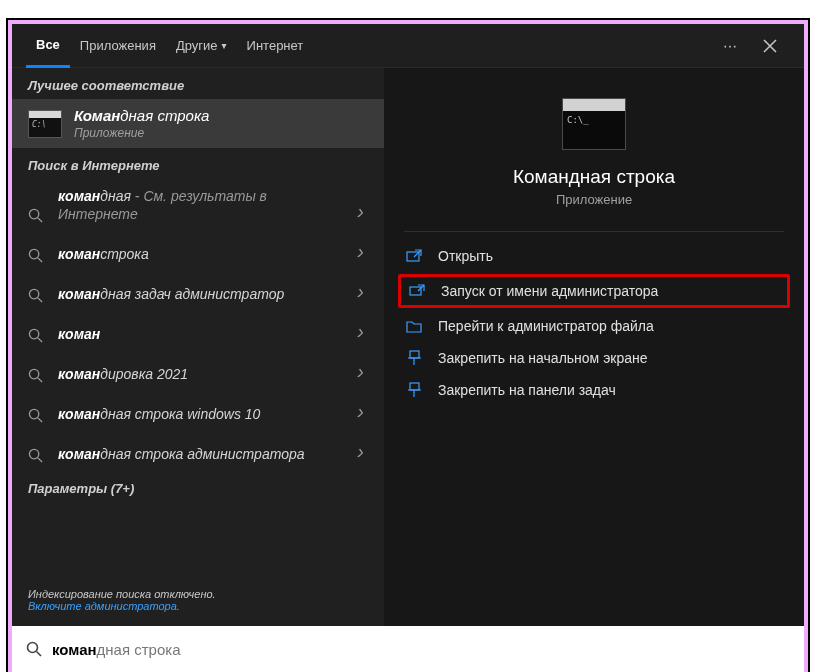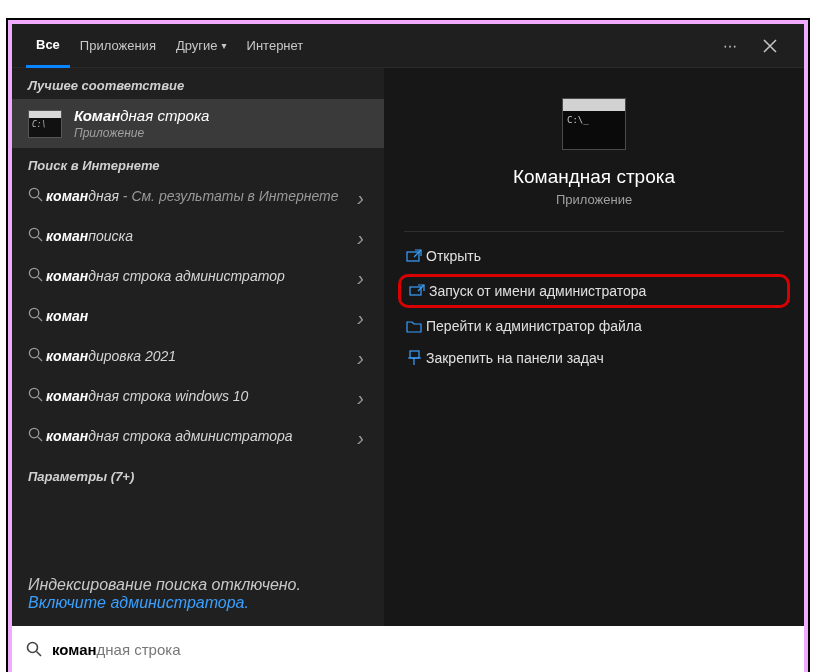--- a/index.html
+++ b/index.html
@@ -109,22 +109,23 @@
     left: 3px; top: 9px;
     color: #bbb;
     font-size: 8px;
     font-family: monospace;
   }
   .bm-title { color: #fff; font-size: 15px; }
   .bm-title .bold { font-weight: 700; }
   .bm-sub { color: #a0a0a0; font-size: 12px; margin-top: 2px; }
   .row {
     display: flex;
-    align-items: flex-start;
+    align-items: flex-end;
     padding: 8px 16px 8px 16px;
+    gap: 12px;
     cursor: pointer;
     min-height: 40px;
   }
   .row .glass {
     width: 18px;
     flex-shrink: 0;
     color: #888;
     text-align: center;
   }
   .row .txt {
@@ -137,21 +138,21 @@
   .row .txt .dim { color: #999; }
   .row .arrow {
     color: #999;
     font-size: 14px;
     flex-shrink: 0;
     padding: 0 4px;
   }
   .indexing {
     margin-top: auto;
     padding: 12px 16px 14px 16px;
-    font-size: 16px;
+    font-size: 11px;
   }
   .indexing .l1 { color: #c8c8c8; }
   .indexing .l2 { color: #3aa0ff; cursor: pointer; }
   
   .preview-top {
     display: flex;
     flex-direction: column;
     align-items: center;
     padding-top: 30px;
   }
@@ -186,36 +187,36 @@
     margin-top: 4px;
   }
   .hr {
     height: 1px;
     background: #2f2f2f;
     margin: 24px 20px 8px 20px;
   }
   .action {
     display: flex;
     align-items: center;
-    gap: 2px;
+    gap: 14px;
     padding: 8px 22px;
     cursor: pointer;
     color: #e0e0e0;
     font-size: 14px;
   }
   .action .aicon {
     width: 18px;
     color: #3aa0ff;
     text-align: center;
     font-size: 14px;
     flex-shrink: 0;
   }
   .action.highlighted {
     border: 3px solid #d80000;
-    border-radius: 10px;
+    border-radius: 2px;
     margin: 2px 14px;
     padding: 6px 8px;
   }
   
   .searchbar {
     height: 46px;
     background: #fff;
     display: flex;
     align-items: center;
     padding: 0 14px;
@@ -283,31 +284,31 @@
               <span class="txt"><span class="bold">коман</span><span>дная</span><span class="dim"> - См. результаты в Интернете</span></span>
               <span class="arrow" style="font-size: 20px; font-weight: 300;">›</span>
             </div>
             <div class="row">
               <span class="glass">
                 <svg width="15" height="15" viewBox="0 0 16 16">
                   <circle cx="6.5" cy="6.5" r="5" fill="none" stroke="#999" stroke-width="1.4"></circle>
                   <path d="M10.5 10.5 L15 15" stroke="#999" stroke-width="1.4"></path>
                 </svg>
               </span>
-              <span class="txt"><span class="bold">коман</span><span>поиска</span><span class="dim"></span></span>
-              <span class="arrow" style="font-size: 20px; font-weight: 300;">›</span>
-            </div>
-            <div class="row">
-              <span class="glass">
-                <svg width="15" height="15" viewBox="0 0 16 16">
-                  <circle cx="6.5" cy="6.5" r="5" fill="none" stroke="#999" stroke-width="1.4"></circle>
-                  <path d="M10.5 10.5 L15 15" stroke="#999" stroke-width="1.4"></path>
-                </svg>
-              </span>
-              <span class="txt"><span class="bold">коман</span><span>дная строка администратор</span><span class="dim"></span></span>
+              <span class="txt"><span class="bold">коман</span><span>строка</span><span class="dim"></span></span>
+              <span class="arrow" style="font-size: 20px; font-weight: 300;">›</span>
+            </div>
+            <div class="row">
+              <span class="glass">
+                <svg width="15" height="15" viewBox="0 0 16 16">
+                  <circle cx="6.5" cy="6.5" r="5" fill="none" stroke="#999" stroke-width="1.4"></circle>
+                  <path d="M10.5 10.5 L15 15" stroke="#999" stroke-width="1.4"></path>
+                </svg>
+              </span>
+              <span class="txt"><span class="bold">коман</span><span>дная задач администратор</span><span class="dim"></span></span>
               <span class="arrow" style="font-size: 20px; font-weight: 300;">›</span>
             </div>
             <div class="row">
               <span class="glass">
                 <svg width="15" height="15" viewBox="0 0 16 16">
                   <circle cx="6.5" cy="6.5" r="5" fill="none" stroke="#999" stroke-width="1.4"></circle>
                   <path d="M10.5 10.5 L15 15" stroke="#999" stroke-width="1.4"></path>
                 </svg>
               </span>
               <span class="txt"><span class="bold">коман</span><span></span><span class="dim"></span></span>
@@ -385,20 +386,29 @@
 
         <div class="action">
           <span class="aicon">
             <svg width="16" height="14" viewBox="0 0 16 14">
                 <path d="M1 3 h5 l2 2 h7 v8 h-14 z" fill="none" stroke="#3aa0ff" stroke-width="1.2"></path>
               </svg>
           </span>
           <span>Перейти к администратор файла</span>
         </div>
 
+        <div class="action">
+          <span class="aicon">
+            <svg width="16" height="16" viewBox="0 0 16 16">
+                <rect x="4" y="1" width="9" height="7" fill="none" stroke="#3aa0ff" stroke-width="1.2"></rect>
+                <path d="M2 8 h13 M8 8 v7" stroke="#3aa0ff" stroke-width="1.2"></path>
+              </svg>
+          </span>
+          <span>Закрепить на начальном экране</span>
+        </div>
 
         <div class="action">
           <span class="aicon">
             <svg width="16" height="16" viewBox="0 0 16 16">
                 <rect x="4" y="1" width="9" height="7" fill="none" stroke="#3aa0ff" stroke-width="1.2"></rect>
                 <path d="M2 8 h13 M8 8 v7" stroke="#3aa0ff" stroke-width="1.2"></path>
               </svg>
           </span>
           <span>Закрепить на панели задач</span>
         </div>

